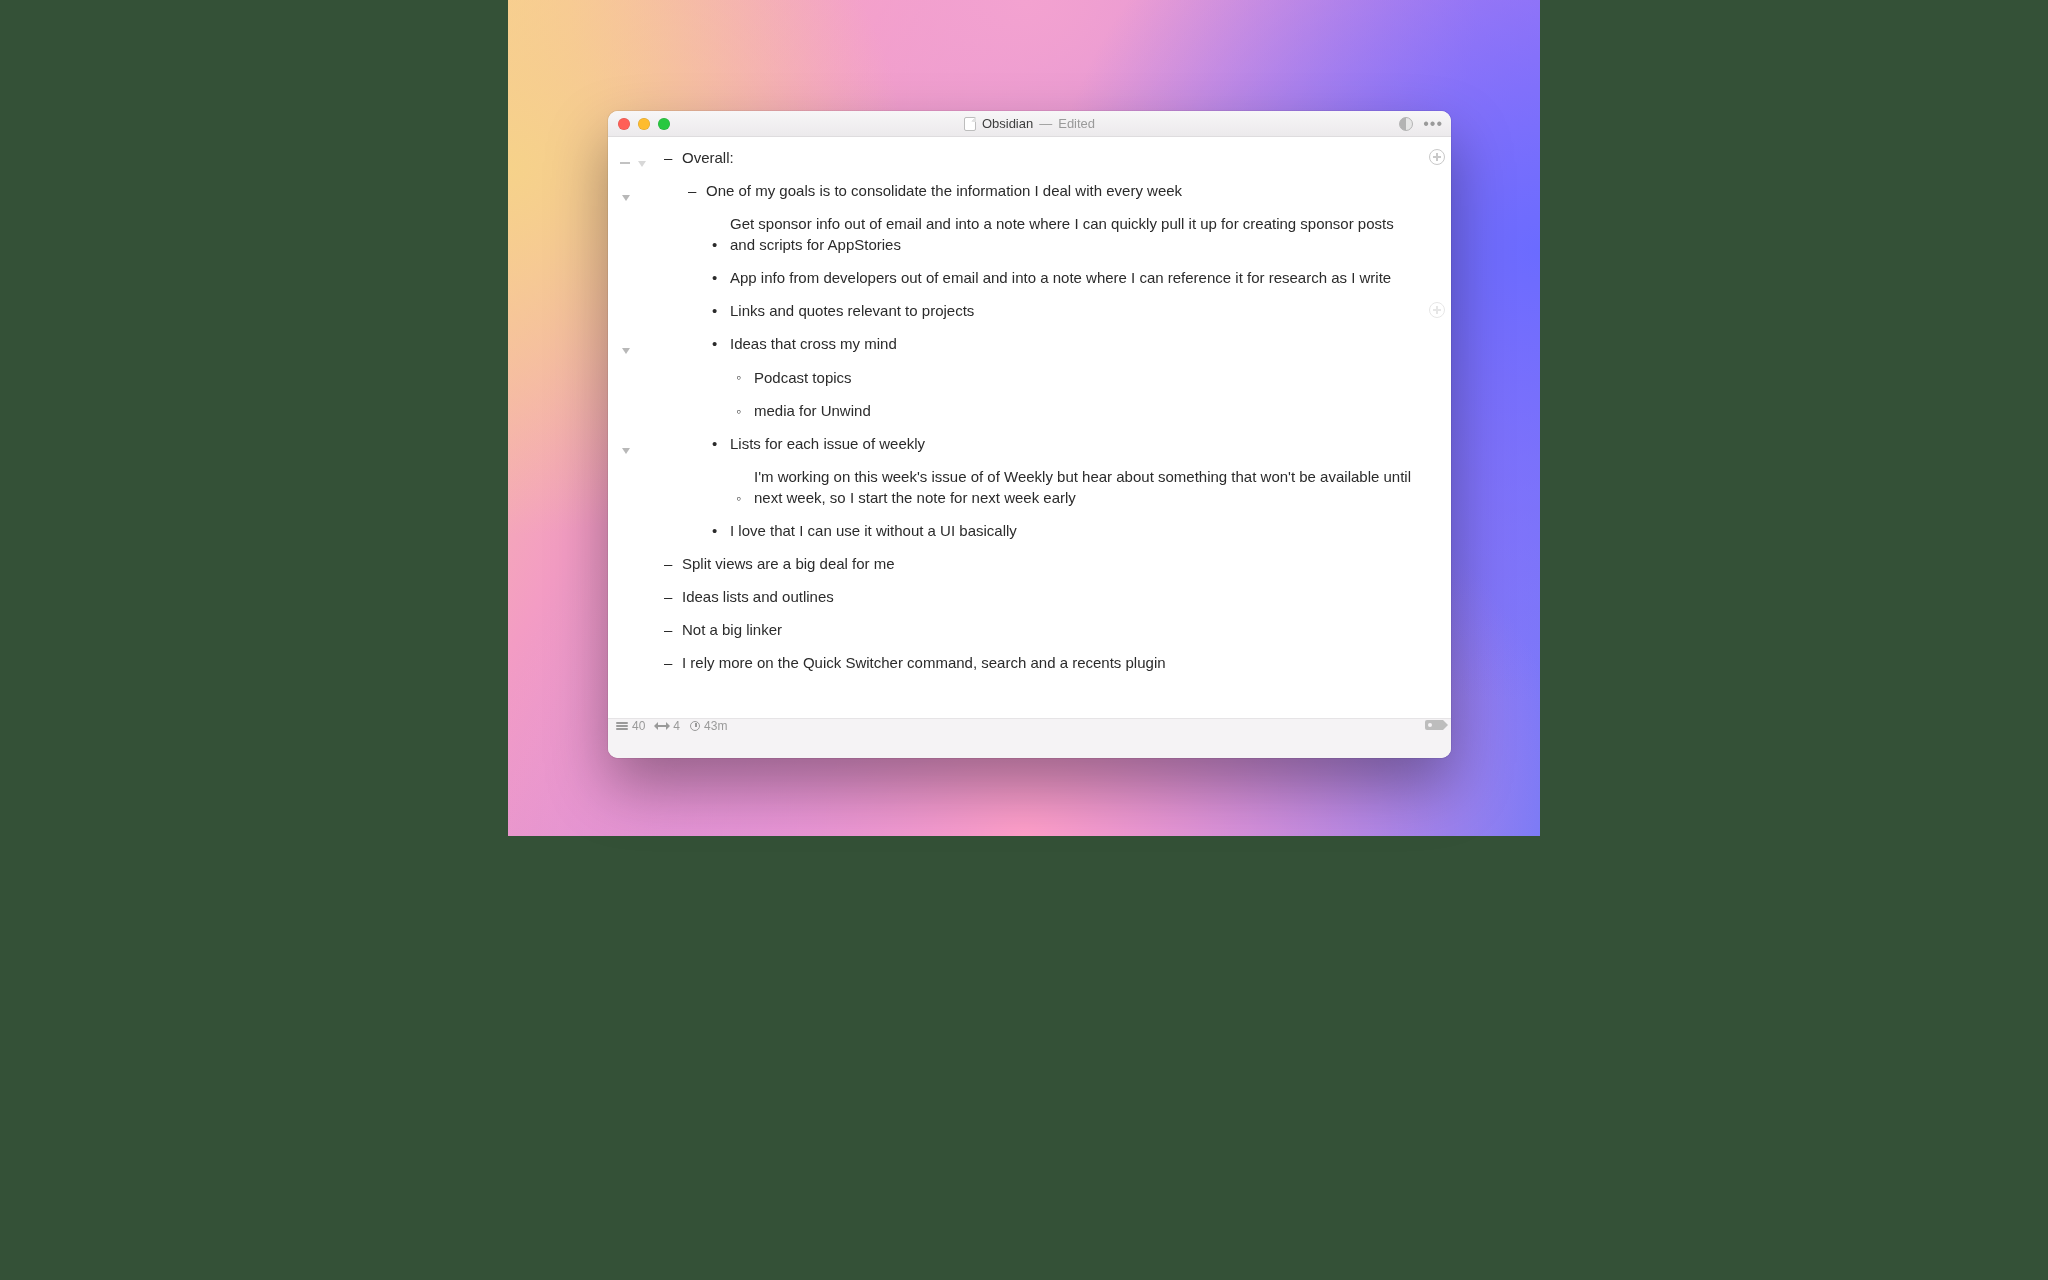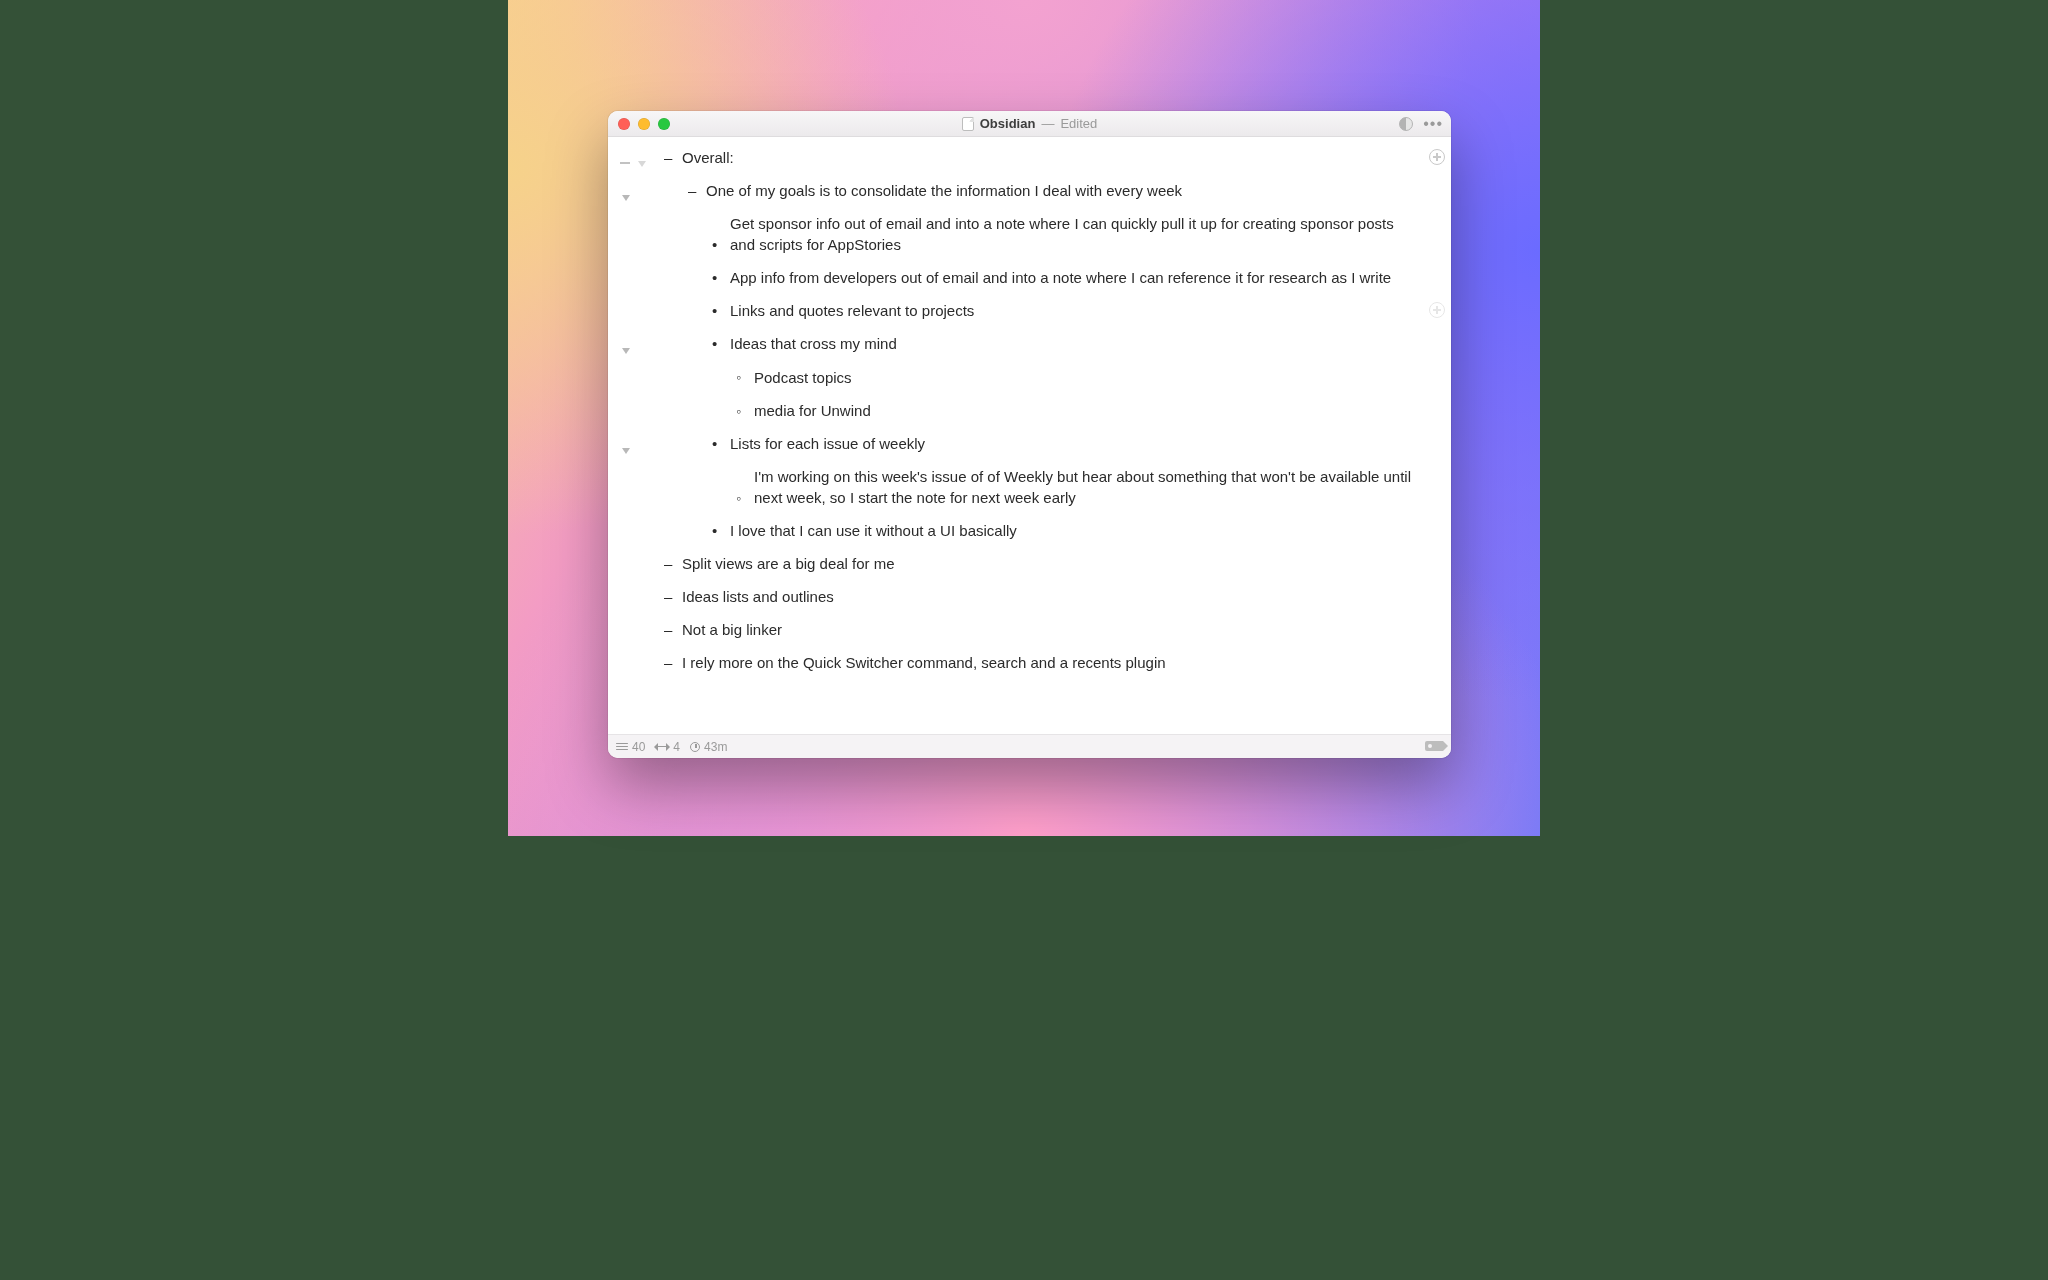--- a/index.html
+++ b/index.html
@@ -68,21 +68,21 @@
     border-radius: 2px;
     position: relative;
   }
   .title-center .doc-icon::after {
     content: "";
     position: absolute; right: -1px; top: -1px;
     width: 5px; height: 5px;
     background: linear-gradient(135deg, transparent 50%, #e1e1e1 50%);
     border-bottom-left-radius: 2px;
   }
-  .title-center strong { color: #3e3e3e; font-weight: 700; }
+  .title-center strong { color: #3e3e3e; font-weight: 400; }
   .title-center .edited { color: #9a9a9a; }
   .title-right {
     position: absolute; right: 8px; top: 0; bottom: 0;
     display: flex; align-items: center; gap: 10px;
   }
   .title-right .circle-half {
     width: 14px; height: 14px; border-radius: 50%;
     background: linear-gradient(90deg, #b3b3b3 50%, #e6e6e6 50%);
     border: 1px solid #b3b3b3;
   }
@@ -154,26 +154,26 @@
     border: 1.5px solid #c9c9c9;
     display: flex; align-items: center; justify-content: center;
   }
   .plus-btn::before, .plus-btn::after {
     content: ""; position: absolute; background: #c9c9c9;
   }
   .plus-btn::before { width: 8px; height: 1.5px; }
   .plus-btn::after  { width: 1.5px; height: 8px; }
   .plus-btn.faded { opacity: .45; }
   .statusbar {
-    height: 24px;
+    height: 40px;
     flex: 0 0 auto;
     border-top: 1px solid #e6e4e6;
     background: #f5f3f5;
     display: flex;
-    align-items: center;
+    align-items: flex-start;
     justify-content: space-between;
     padding: 0 8px;
     font-size: 12px;
     color: #9a9a9a;
   }
   .status-left { display: flex; align-items: center; gap: 10px; }
   .status-left .grp { display: flex; align-items: center; gap: 4px; }
   .ico-lines { display: inline-block; width: 12px; }
   .ico-lines span { display:block; height:1.5px; background:#9a9a9a; margin:1.5px 0; border-radius:1px;}
   .ico-width { display:inline-block; width:14px; height:8px; position:relative; }

